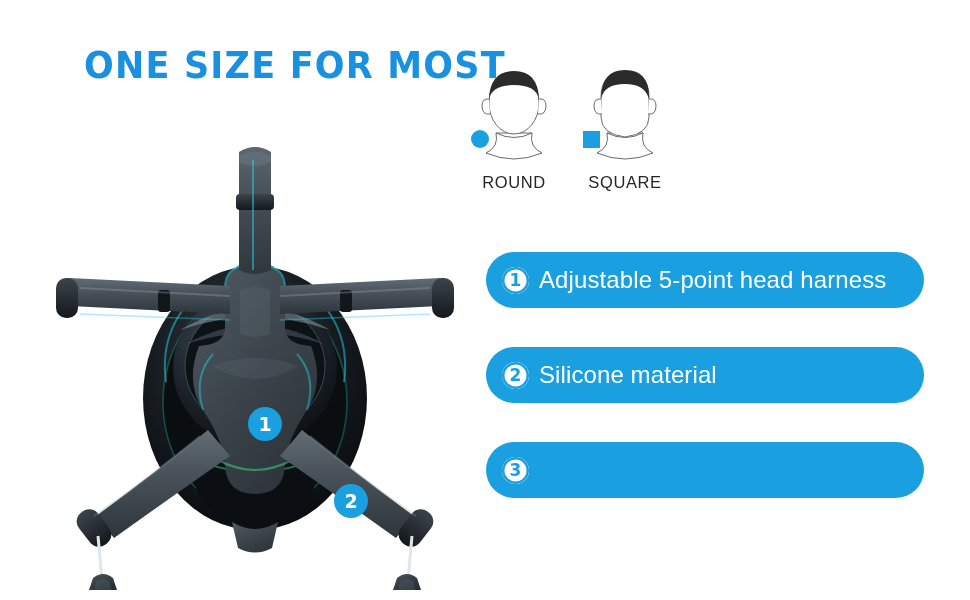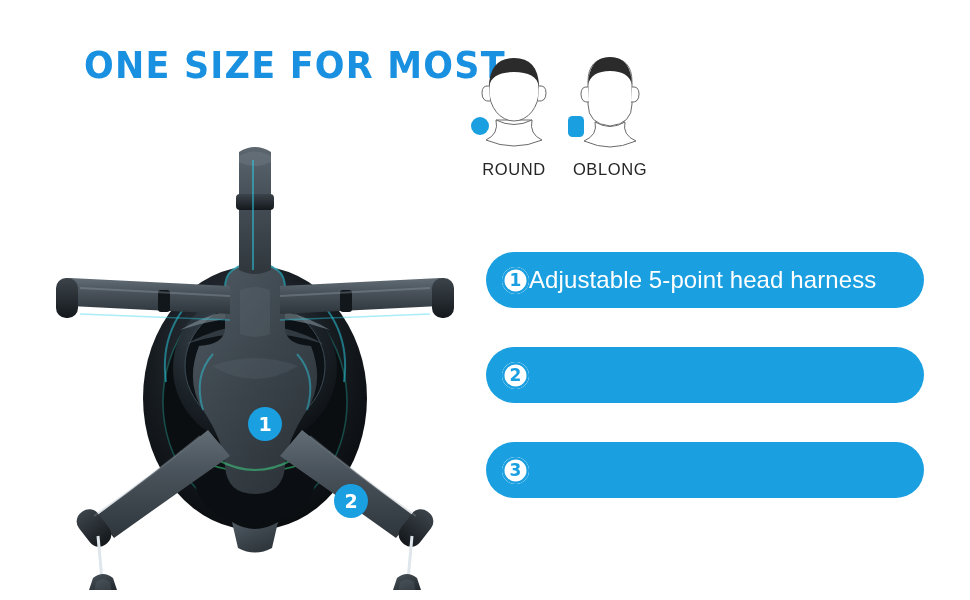--- a/index.html
+++ b/index.html
@@ -31,21 +31,22 @@
   }
 
   
   #face-row {
     position: absolute;
     left: 466px;
     top: 42px;
     width: 480px;
     height: 150px;
     display: flex;
-    align-items: flex-start;
+    align-items: flex-end;
+    gap: 15px;
   }
   .face-cell {
     width: 96px;
     display: flex;
     flex-direction: column;
     align-items: center;
   }
   .face-svg-wrap {
     width: 96px;
     height: 112px;
@@ -86,20 +87,21 @@
     display: flex;
     align-items: center;
     justify-content: center;
     font-size: 17px;
     font-weight: bold;
     font-family: "DejaVu Sans", sans-serif;
     box-shadow: inset 0 0 0 2.5px #1a9fe0, inset 0 0 0 4.5px #ffffff;
     line-height: 1;
   }
   .pill-text {
+    margin-left: 10px;
     color: #ffffff;
     font-size: 24px;
     font-family: "Liberation Sans", sans-serif;
     white-space: nowrap;
     letter-spacing: 0.1px;
   }
 
   
   #product {
     position: absolute;
@@ -145,51 +147,52 @@
           <path d="M23 44 q-7 -1 -7 7 q0 9 8 8" fill="#fff"></path>
           <path d="M73 44 q7 -1 7 7 q0 9 -8 8" fill="#fff"></path>
         </g>
         <path d="M23 44 q1 -28 25 -28 q24 0 25 28 q-3 -14 -25 -14 q-22 0 -25 14 z" fill="#2b2b2b"></path>
         <circle cx="14" cy="84" r="9" fill="#1a9fe0"></circle>
       </svg>
     </div>
     <div class="face-label">ROUND</div>
   </div>
 
-
-
-
   <div class="face-cell">
     <div class="face-svg-wrap">
       <svg viewBox="0 0 96 112" width="96" height="112">
         <g fill="none" stroke="#6b6b6b" stroke-width="1">
-          <path d="M33 80 q3 13 -11 19 q14 6 26 6 q12 0 26 -6 q-14 -6 -11 -19 z" fill="#fff"></path>
-          <path d="M33 80 q15 9 30 0"></path>
-          <path d="M26 40 q0 -24 22 -24 q22 0 22 24 l0 22 q0 20 -22 22 q-22 -2 -22 -22 z" fill="#fff"></path>
-          <path d="M26 45 q-7 -1 -7 7 q0 9 8 8" fill="#fff"></path>
-          <path d="M70 45 q7 -1 7 7 q0 9 -8 8" fill="#fff"></path>
+          <path d="M30 78 q3 14 -10 20 q14 6 28 6 q14 0 28 -6 q-13 -6 -10 -20 z" fill="#fff"></path>
+          <path d="M30 78 q18 9 36 0"></path>
+          <path d="M24 42 q0 -25 24 -25 q24 0 24 25 l0 20 q0 17 -24 20 q-24 -3 -24 -20 z" fill="#fff"></path>
+          <path d="M24 44 q-7 -1 -7 7 q0 9 8 8" fill="#fff"></path>
+          <path d="M72 44 q7 -1 7 7 q0 9 -8 8" fill="#fff"></path>
         </g>
-        <path d="M26 43 q1 -28 22 -28 q21 0 22 28 q-3 -14 -22 -14 q-19 0 -22 14 z" fill="#2b2b2b"></path>
-        <rect x="6" y="74" width="16" height="21" rx="4.5" fill="#1a9fe0"></rect>
+        <path d="M24 44 q0 -29 24 -29 q25 0 24 29 q-4 -15 -24 -15 q-21 0 -24 15 z" fill="#2b2b2b"></path>
+        <rect x="6" y="76" width="17" height="17" fill="#1a9fe0"></rect>
       </svg>
     </div>
-    <div class="face-label">OBLONG</div>
-  </div>
+    <div class="face-label">SQUARE</div>
+  </div>
+
+
+
 
 </div>
 
 <div id="pill-list">
 
   <div class="pill">
     <div class="pill-num">1</div>
     <div class="pill-text">Adjustable 5-point head harness</div>
   </div>
 
   <div class="pill">
     <div class="pill-num">2</div>
+    <div class="pill-text">Silicone material</div>
   </div>
 
   <div class="pill">
     <div class="pill-num">3</div>
   </div>
 
 </div>
 
 <div id="product">
   <svg viewBox="0 0 430 460" width="430" height="460">

